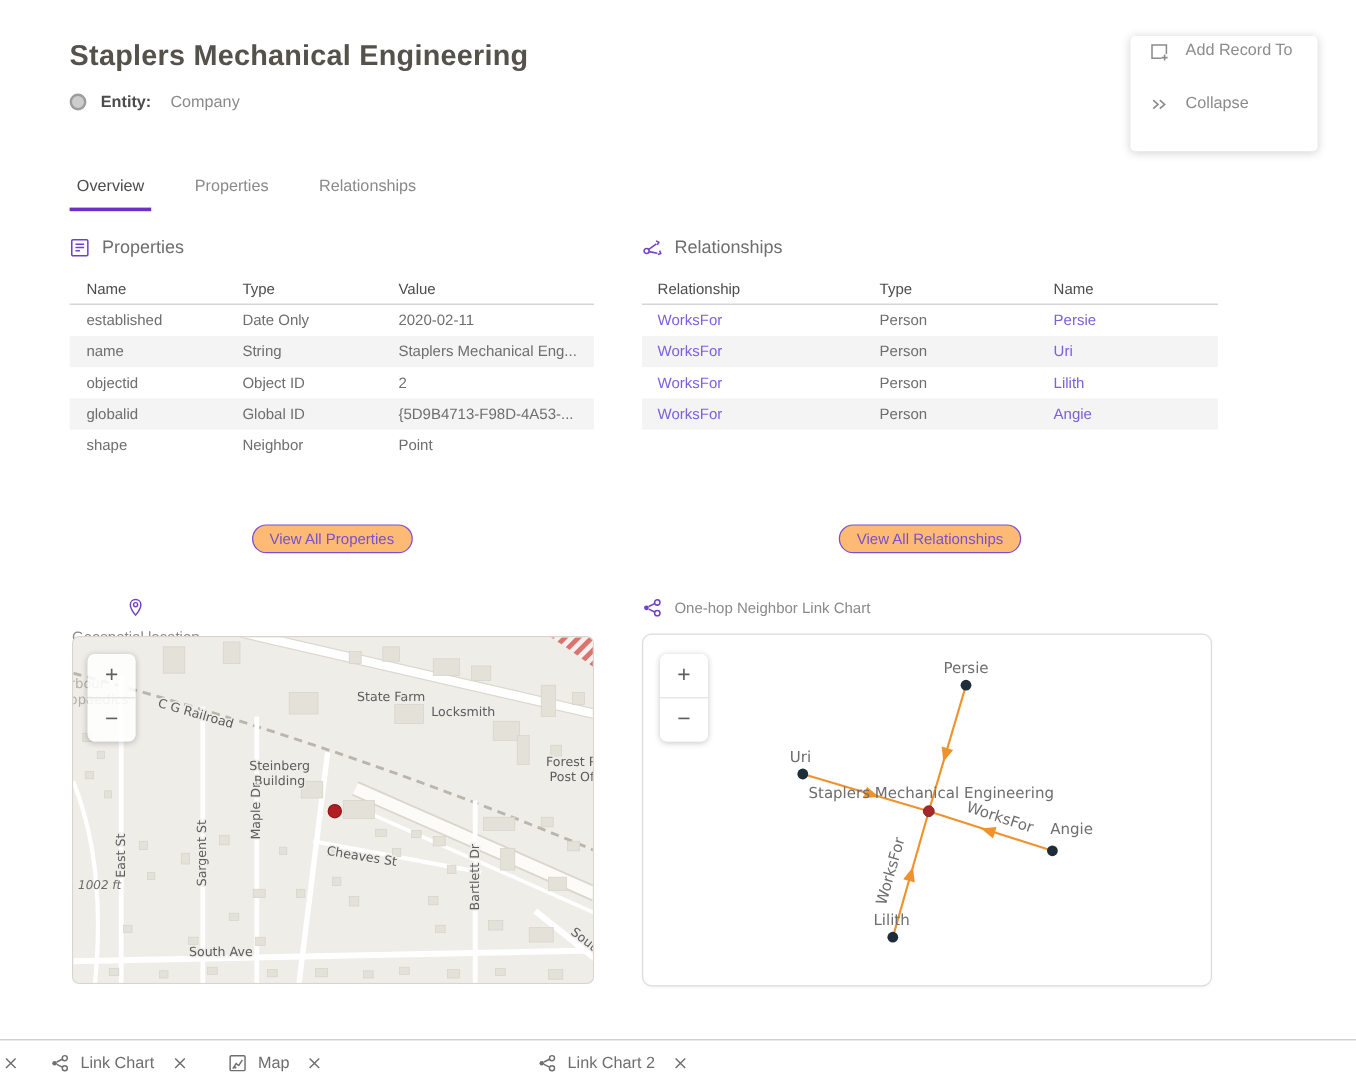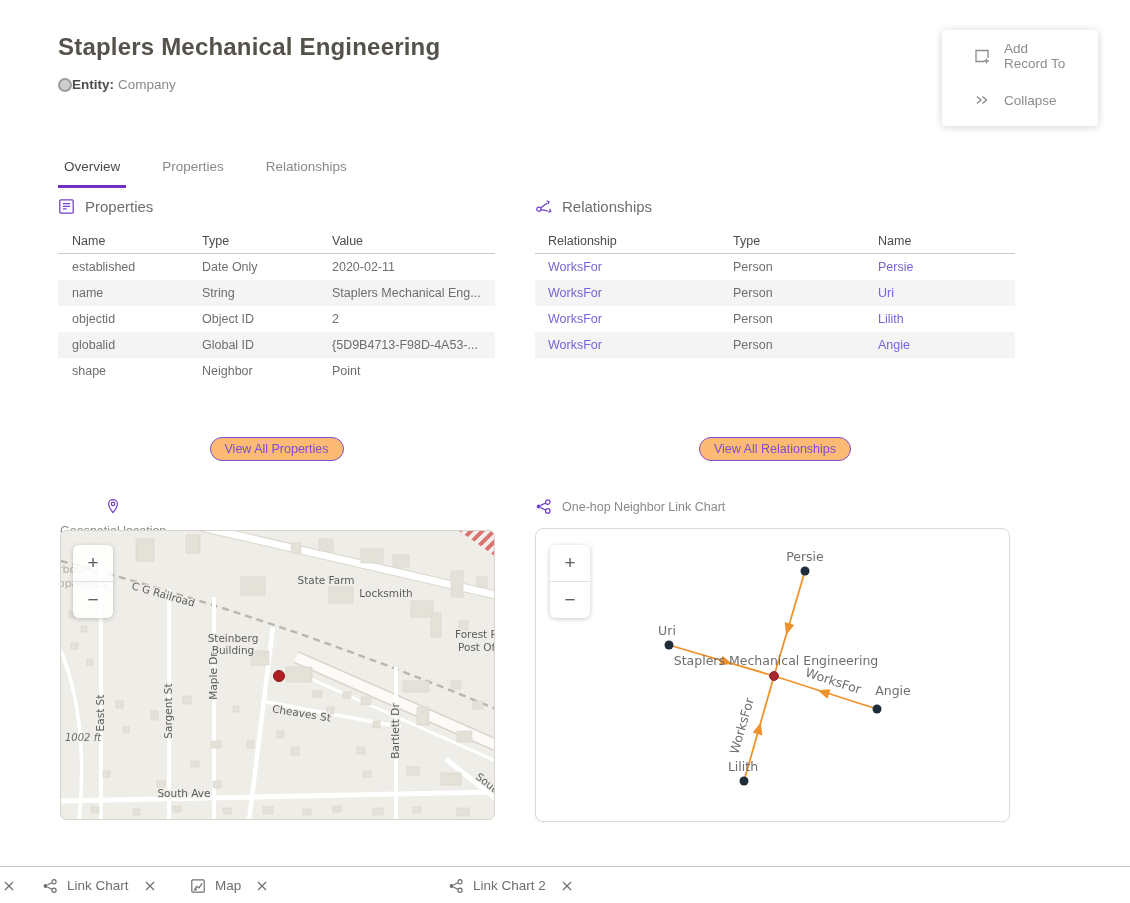--- a/index.html
+++ b/index.html
@@ -6,35 +6,35 @@
   html,body { width:1130px; height:903px; }
   body {
     font-family: "Liberation Sans", sans-serif;
     background:#ffffff; color:#4c4c4c;
     position:relative; overflow:hidden;
   }
   .abs { position:absolute; }
 
   
   .page-title { left:58px; top:33px; font-size:24px; font-weight:bold; color:#55514b; letter-spacing:.2px; }
-  .entity-row { left:58px; top:77px; display:flex; align-items:flex-end; gap:0; font-size:13.5px; }
+  .entity-row { left:58px; top:77px; display:flex; align-items:flex-end; gap:12px; font-size:13.5px; }
   .entity-dot { width:14px; height:14px; border-radius:50%; background:#cdcdcd; border:2px solid #9d9d9d; }
   .entity-label { font-weight:bold; color:#4c4c4c; }
   .entity-type { color:#8a8a8a; margin-left:4px; }
 
   
   .ctx-menu { left:942px; top:30px; width:156px; background:#fff; border-radius:4px;
     box-shadow:0 1px 8px rgba(0,0,0,.18); padding:4px 0; }
-  .ctx-item { display:flex; align-items:center; gap:13px; height:44px; padding:0 31px;
+  .ctx-item { display:flex; gap:13px; height:44px; padding:0 15px;
     color:#8c8c8c; font-size:13.5px; cursor:pointer; }
   .ctx-item svg { flex:0 0 auto; }
 
   
   .tabs { left:58px; top:143px; display:flex; gap:30px; font-size:13.5px; }
-  .tab { padding:4px 6px 11px 6px; color:#8a8a8a; cursor:pointer; border-bottom:3px solid transparent;margin-top:12px; }
+  .tab { padding:4px 6px 11px 6px; color:#8a8a8a; cursor:pointer; border-bottom:3px solid transparent; }
   .tab.active { color:#4c4c4c; border-bottom-color:#6f2fc2; }
 
   
   .panel-head { display:flex; align-items:center; gap:10px; color:#6e6e6e; font-size:15px; }
   .panel-head svg { color:#7240c8; }
 
   .tbl { margin-top:13px; font-size:12.5px; }
   .tbl-row { display:grid; align-items:center; height:26px; color:#6e6e6e; }
   .tbl-row.head { color:#4c4c4c; border-bottom:1px solid #cbcbcb; }
   .tbl-row.alt { background:#f4f4f4; }

